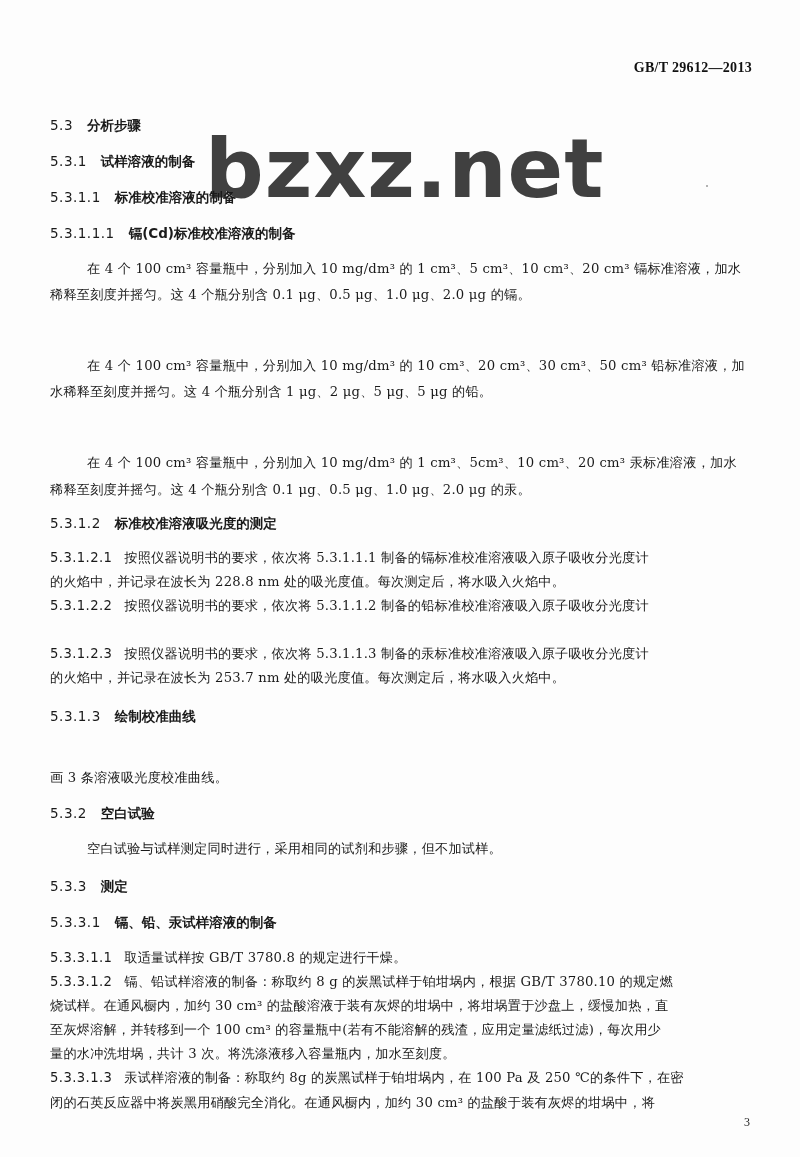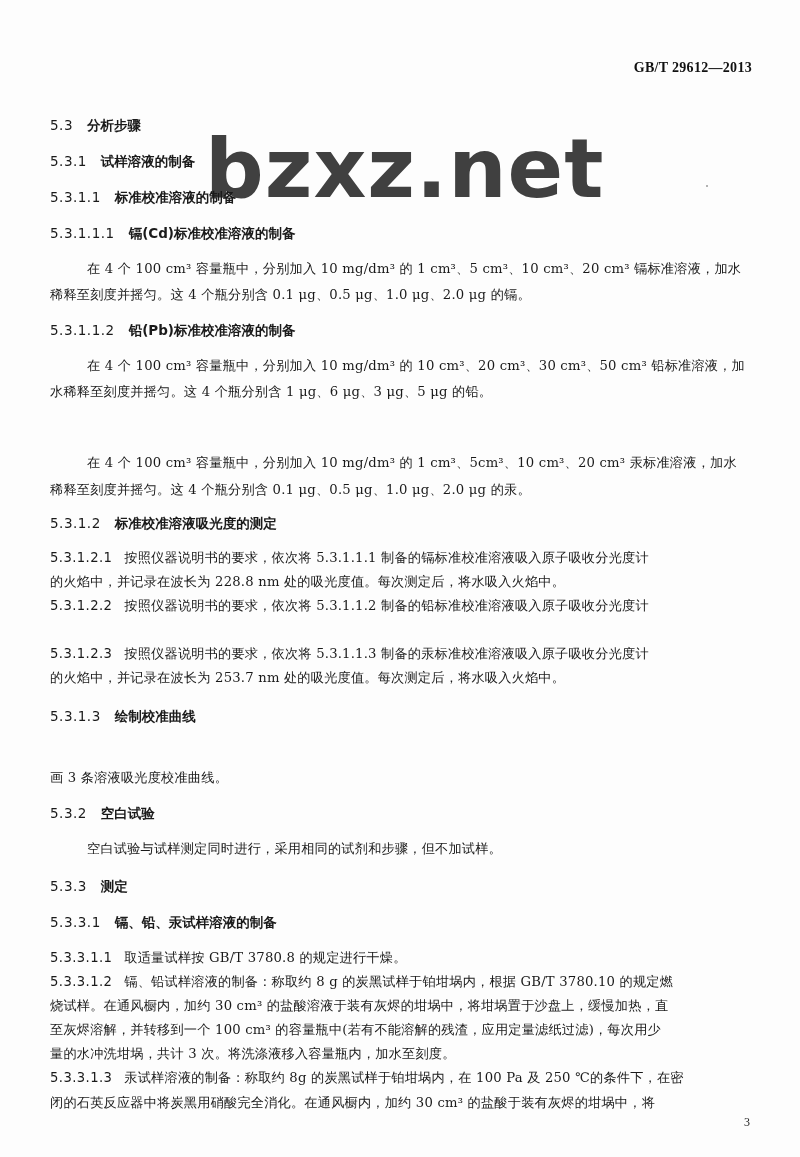--- a/index.html
+++ b/index.html
@@ -117,25 +117,22 @@
   <div class="line heading" style="top:187px">
     <span class="num">5.3.1.1</span><span>标准校准溶液的制备</span>
   </div>
 
   <div class="line heading" style="top:223px">
     <span class="num">5.3.1.1.1</span><span>镉(Cd)标准校准溶液的制备</span>
   </div>
   <div class="line para indent" style="top:259px">在 4 个 100 cm³ 容量瓶中，分别加入 10 mg/dm³ 的 1 cm³、5 cm³、10 cm³、20 cm³ 镉标准溶液，加水</div>
   <div class="line para" style="top:285px">稀释至刻度并摇匀。这 4 个瓶分别含 0.1 μg、0.5 μg、1.0 μg、2.0 μg 的镉。</div>
 
-  <div class="line heading" style="top:320px">
-    <span class="num">5.3.1.1.2</span><span>铅(Pb)标准校准溶液的制备</span>
-  </div>
   <div class="line para indent" style="top:356px">在 4 个 100 cm³ 容量瓶中，分别加入 10 mg/dm³ 的 10 cm³、20 cm³、30 cm³、50 cm³ 铅标准溶液，加</div>
-  <div class="line para" style="top:382px">水稀释至刻度并摇匀。这 4 个瓶分别含 1 μg、6 μg、3 μg、5 μg 的铅。</div>
+  <div class="line para" style="top:382px">水稀释至刻度并摇匀。这 4 个瓶分别含 1 μg、2 μg、5 μg、5 μg 的铅。</div>
 
   <div class="line para indent" style="top:453px">在 4 个 100 cm³ 容量瓶中，分别加入 10 mg/dm³ 的 1 cm³、5cm³、10 cm³、20 cm³ 汞标准溶液，加水</div>
   <div class="line para" style="top:480px">稀释至刻度并摇匀。这 4 个瓶分别含 0.1 μg、0.5 μg、1.0 μg、2.0 μg 的汞。</div>
 
   <div class="line heading" style="top:513px">
     <span class="num">5.3.1.2</span><span>标准校准溶液吸光度的测定</span>
   </div>
 
   <div class="line para" style="top:548px">
     <span class="clause-num">5.3.1.2.1</span><span>按照仪器说明书的要求，依次将 5.3.1.1.1 制备的镉标准校准溶液吸入原子吸收分光度计</span>

